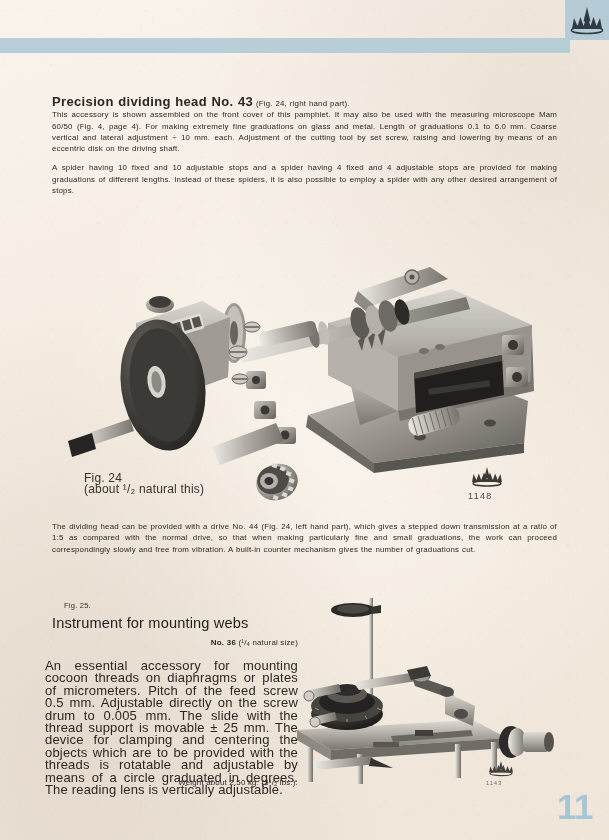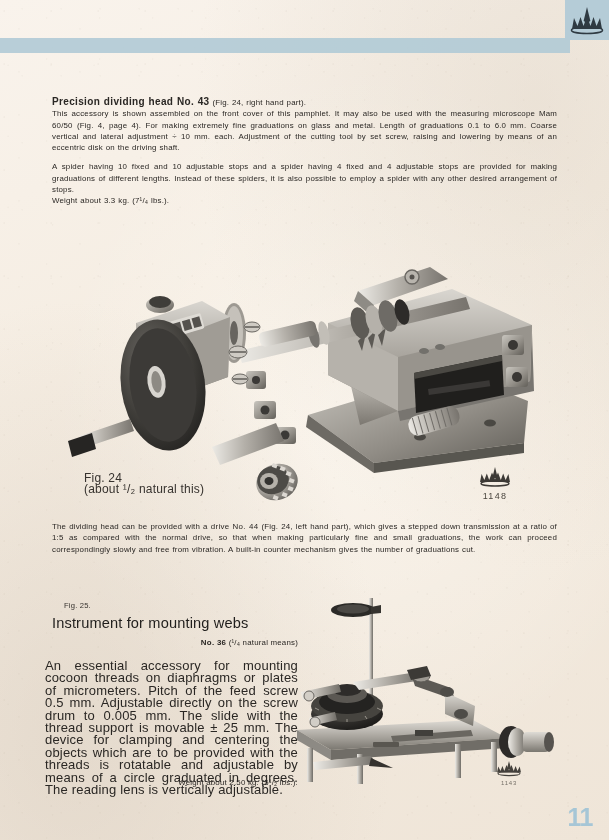--- a/index.html
+++ b/index.html
@@ -65,21 +65,21 @@
     font-size: 7.9px;
     line-height: 11.3px;
     color: #2a2724;
     text-align: justify;
     letter-spacing: 0.18px;
     word-spacing: 0.5px;
   }
   .body-col b { font-weight: normal; letter-spacing: 0.3px; }
   .heading-bold {
     font-weight: bold;
-    font-size: 10px;
+    font-size: 13px;
     letter-spacing: 0.35px;
   }
   .para { margin: 0 0 0 0; }
   .gap { height: 8px; }
 
   #block-43 { left: 52px; top: 96px; width: 505px; }
   #block-44 { left: 52px; top: 521px; width: 505px; }
 
   
   #fig24-caption {
@@ -146,39 +146,38 @@
 
   
   .figure { position: absolute; }
   #fig24-image { left: 62px; top: 205px; width: 480px; height: 270px; }
   #fig25-image { left: 295px; top: 596px; width: 268px; height: 190px; }
   #spider-image { left: 243px; top: 456px; width: 62px; height: 50px; }
 
   
   .stamp {
     position: absolute;
-    text-align: center;
   }
   .stamp-num {
     font-size: 8.5px;
     color: #4a463f;
     letter-spacing: 1.3px;
     margin-top: -1px;
   }
   #stamp-1148 { left: 468px; top: 466px; width: 54px; }
   #stamp-1148 .stamp-num { font-size: 9px; }
   #stamp-bottom { left: 486px; top: 760px; width: 46px; }
   #stamp-bottom .stamp-num { font-size: 6px; letter-spacing: 0.8px; opacity: 0.75; }
 
   
   #page-number {
     position: absolute;
     right: 16px;
-    bottom: 10px;
-    font-size: 25px;
+    bottom: 16px;
+    font-size: 35px;
     font-weight: bold;
     color: #a6c6d6;
     letter-spacing: -0.5px;
     line-height: 1;
   }
 </style>
 </head>
 <body>
 
 <div id="page">
@@ -193,21 +192,20 @@
       <path d="M5 24 L7 13 L10.5 21 L13.5 12 L16.5 21 L20 11 L23.5 21 L26.5 12 L29.5 21 L33 13 L35 24 Z" fill="#2f3a42"></path>
       <ellipse cx="20" cy="25.2" rx="15.5" ry="3.3" fill="none" stroke="#2f3a42" stroke-width="1.5"></ellipse>
     </svg>
   </div>
 
   <div class="body-col" id="block-43">
     <p class="para"><span class="heading-bold">Precision dividing head No. 43</span> <span>(Fig. 24, right hand part).</span></p>
     <p class="para">This accessory is shown assembled on the front cover of this pamphlet. It may also be used with the measuring microscope Mam 60/50 (Fig. 4, page 4). For making extremely fine graduations on glass and metal. Length of graduations 0.1 to 6.0 mm. Coarse vertical and lateral adjustment ÷ 10 mm. each. Adjustment of the cutting tool by set screw, raising and lowering by means of an eccentric disk on the driving shaft.</p>
     <div class="gap"></div>
     <p class="para">A spider having 10 fixed and 10 adjustable stops and a spider having 4 fixed and 4 adjustable stops are provided for making graduations of different lengths. Instead of these spiders, it is also possible to employ a spider with any other desired arrangement of stops.</p>
-    <p class="para">Weight about 3.3 kg. (7¹/₄ lbs.).</p>
   </div>
 
   <div class="figure" id="fig24-image">
     <svg width="480" height="270" viewBox="0 0 480 270">
       <defs>
         <linearGradient id="mt1" x1="0" y1="0" x2="0" y2="1">
           <stop offset="0%" stop-color="#d9d6d0"></stop>
             <stop offset="55%" stop-color="#a9a59e"></stop>
             <stop offset="100%" stop-color="#7c7871"></stop>
         </linearGradient>
@@ -380,21 +378,21 @@
   </div>
 
   <div class="body-col" id="block-44">
     <p class="para"><span>The dividing head can be provided with a</span> <b>drive No. 44</b> <span>(Fig. 24, left hand part), which gives a stepped down transmission at a ratio of 1:5 as compared with the normal drive, so that when making particularly fine and small graduations, the work can proceed correspondingly slowly and free from vibration. A built-in counter mechanism gives the number of graduations cut.</span></p>
   </div>
 
   <div id="fig25-label">Fig. 25.</div>
   <div id="instrument-title">Instrument for mounting webs</div>
   <div id="instrument-sub">
     <b>No. 36</b>
-    <span>(¹/₄ natural means)</span>
+    <span>(¹/₄ natural size)</span>
   </div>
   <div id="instrument-body">An essential accessory for mounting cocoon threads on diaphragms or plates of micrometers. Pitch of the feed screw 0.5 mm. Adjustable directly on the screw drum to 0.005 mm. The slide with the thread support is movable ± 25 mm. The device for clamping and centering the objects which are to be provided with the threads is rotatable and adjustable by means of a circle graduated in degrees. The reading lens is vertically adjustable.</div>
   <div id="instrument-weight">Weight about 2.50 kg. (5¹/₂ lbs.).</div>
 
   <div class="figure" id="fig25-image">
     <svg width="268" height="190" viewBox="0 0 268 190">
       <defs>
         <linearGradient id="b1" x1="0" y1="0" x2="0" y2="1">
           <stop offset="0%" stop-color="#dedbd5"></stop>
             <stop offset="55%" stop-color="#a9a59e"></stop>

